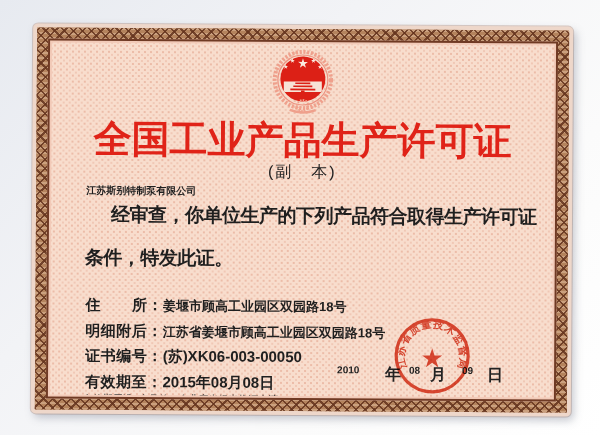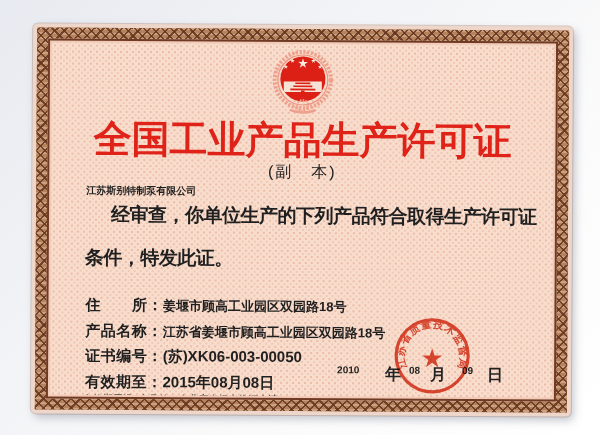--- a/index.html
+++ b/index.html
@@ -107,21 +107,21 @@
           <div class="subtitle">(副　本)</div>
 
           <div class="company">江苏斯别特制泵有限公司</div>
           <div class="stmt1">经审查，你单位生产的下列产品符合取得生产许可证</div>
           <div class="stmt2">条件，特发此证。</div>
 
           <div class="row r2">
             <span class="flabel">住　　所：</span><span class="fvalue">姜堰市顾高工业园区双园路18号</span>
           </div>
           <div class="row r3">
-            <span class="flabel">产品名称：</span><span class="fvalue">江苏省姜堰市顾高工业园区双园路18号</span>
+            <span class="flabel">明细附后：</span><span class="fvalue">江苏省姜堰市顾高工业园区双园路18号</span>
           </div>
           <div class="row r4 big">
             <span class="flabel">证书编号：</span><span class="fvalue">(苏)XK06-003-00050</span>
           </div>
           <div class="row r5 big">
             <span class="flabel">有效期至：</span><span class="fvalue">2015年08月08日</span>
           </div>
 
           <div class="note">有效期届满6个月前，企业应当提出换证申请。</div>
 

